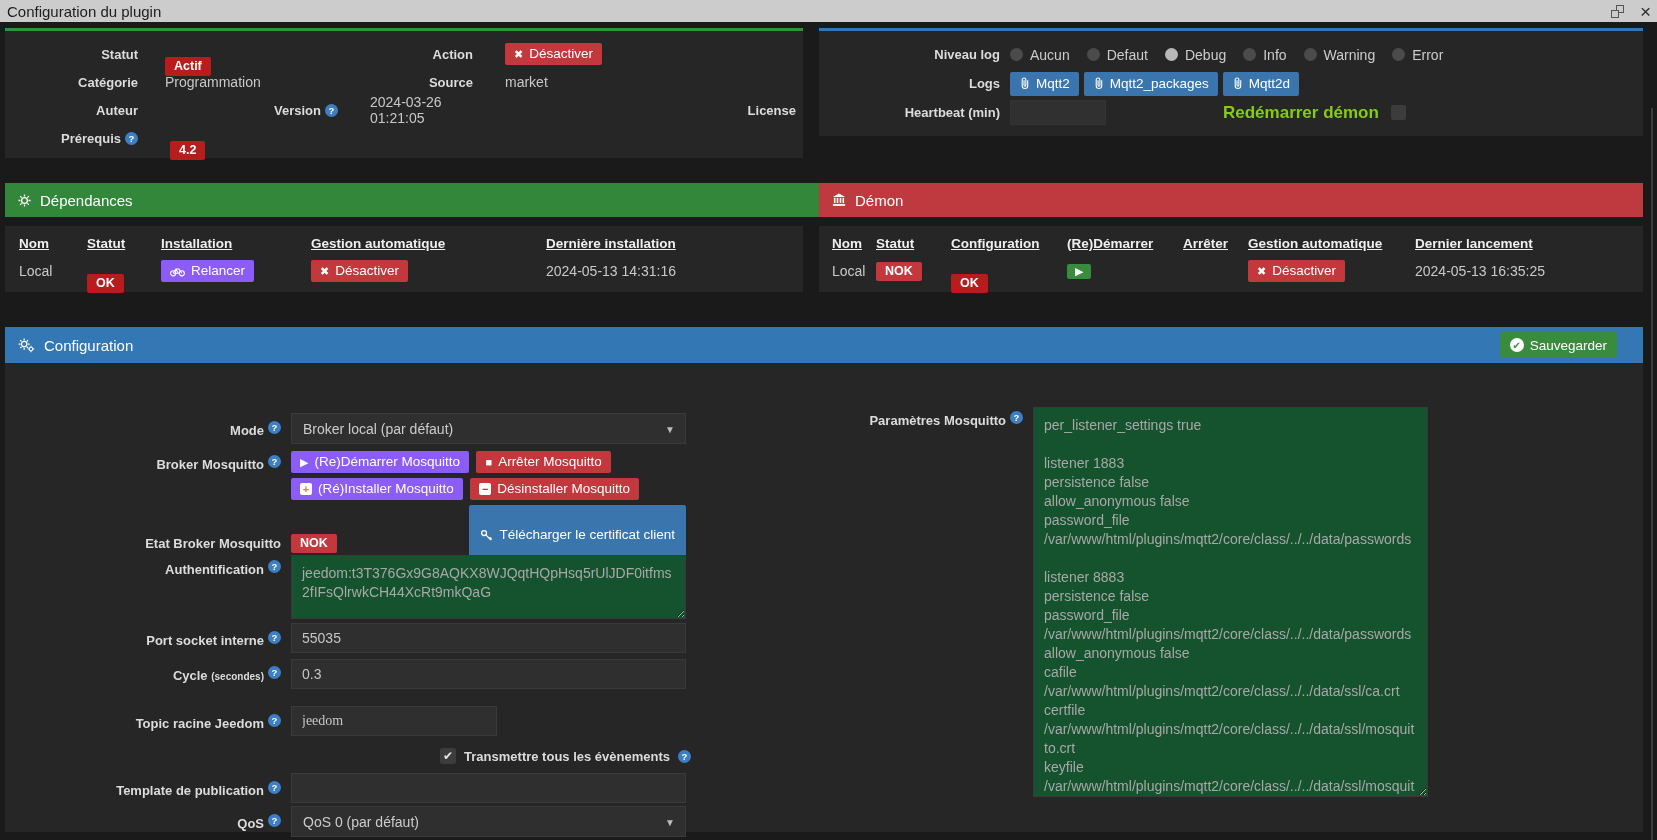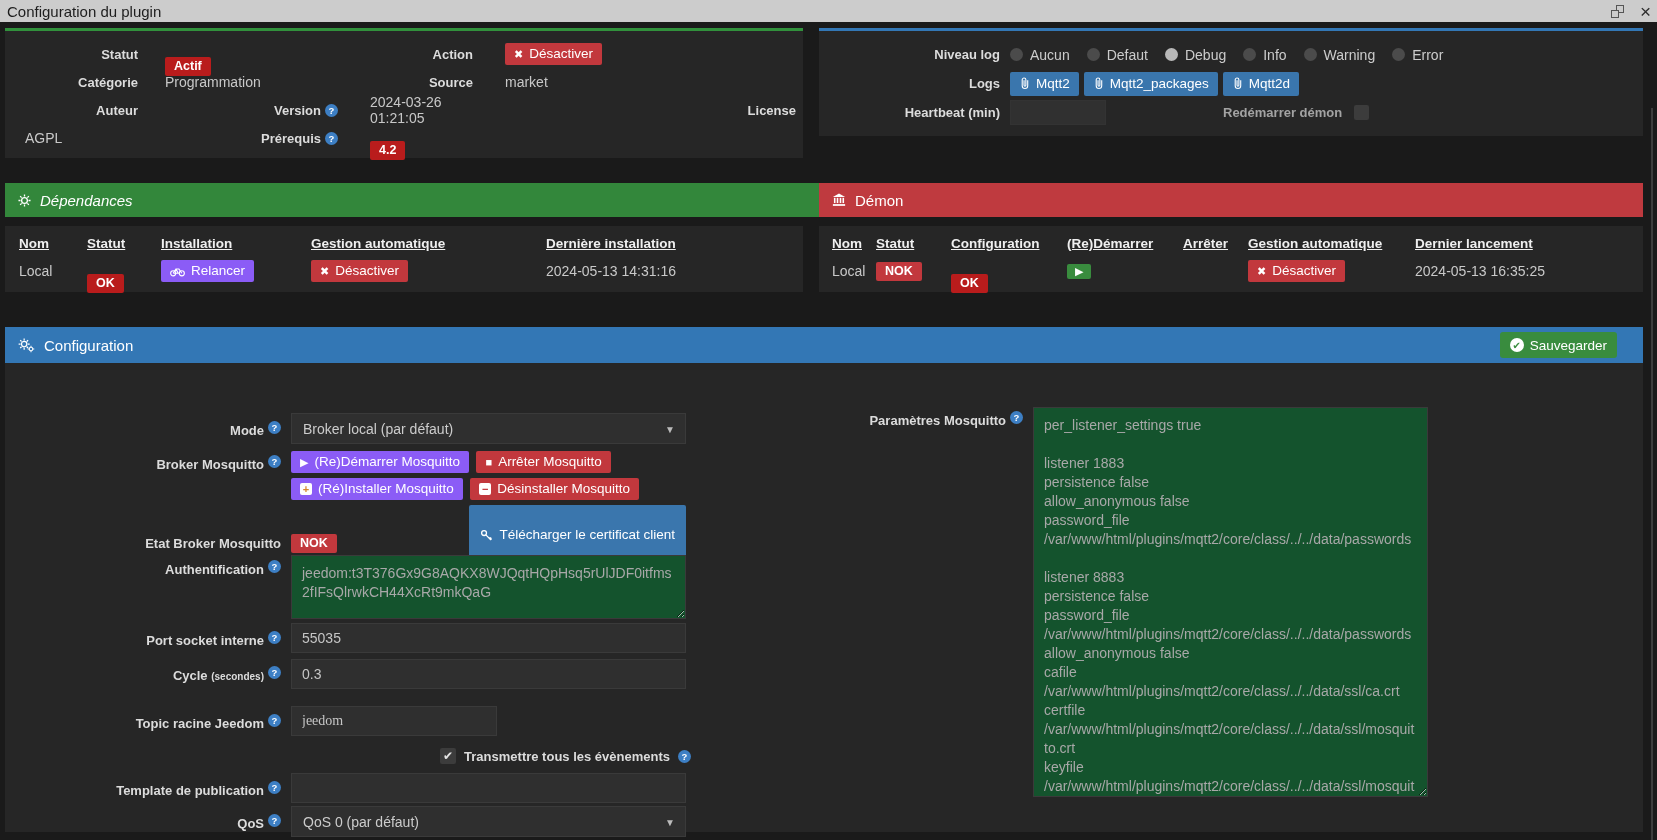--- a/index.html
+++ b/index.html
@@ -52,26 +52,26 @@
   #panel-log{left:819px;top:28px;width:824px;height:108px;border-top:3px solid #3377b5;}
   .log-grid{display:grid;grid-template-columns:181px 1fr;padding-top:9px;}
   .log-grid .lbl{display:flex;align-items:center;justify-content:flex-end;height:29px;
     font-weight:bold;font-size:13px;color:#dcdcdc;text-align:left;}
   .log-grid .ctl{display:flex;align-items:center;height:29px;padding-left:10px;font-size:14px;}
   .radio-opt{display:inline-flex;align-items:center;margin-right:17px;cursor:pointer;color:#cccccc;}
   .radio{width:13px;height:13px;border-radius:50%;background:#4b4b4b;display:inline-block;margin-right:7px;}
   .radio.sel{background:#b8b8b8;}
   .log-btn{margin-right:5px;padding:4px 9px;}
   .hb-input{width:96px;height:25px;background:#303030;border:1px solid #333;color:#ccc;font-size:14px;padding:0 8px;font-family:inherit;}
-  .hb-label{margin-left:117px;font-weight:bold;font-size:13px;color:#a3a3a3;}
+  .hb-label{margin-left:117px;font-weight:bold;font-size:17px;color:#84cc16;}
   .cb{display:inline-flex;width:16px;height:16px;background:#3c3c3c;border-radius:2px;align-items:center;
     justify-content:center;color:#e6e6e6;font-size:12px;font-weight:bold;cursor:pointer;}
   .cb.empty{margin-left:12px;width:15px;height:15px;}
   
-  #dep-head{left:5px;top:183px;width:954px;height:34px;font-style:italic;}
+  #dep-head{left:5px;top:183px;width:954px;height:34px;}
   #dep-body{left:5px;top:226px;width:798px;height:66px;}
   #demon-head{left:819px;top:183px;width:824px;height:34px;}
   #demon-body{left:819px;top:226px;width:824px;height:66px;}
   .dep-grid{display:grid;grid-template-columns:68px 74px 150px 235px 1fr;padding:5px 14px 0;}
   .demon-grid{display:grid;grid-template-columns:44px 75px 116px 116px 65px 167px 1fr;padding:5px 13px 0;}
   .thead{font-weight:bold;font-size:13.5px;color:#efefef;height:25px;display:flex;align-items:center;text-decoration:underline;}
   .tcell{height:30px;display:flex;align-items:center;font-size:14px;color:#c9c9c9;}
   .play-btn{padding:2px 8px;}
   
   #panel-config{left:5px;top:327px;width:1638px;height:505px;}
@@ -132,21 +132,20 @@
     <div class="val v2">market</div>
 
     <div class="lbl">Auteur</div>
     <div class="lbl">
       <span>Version</span>
         <span class="help">?</span>
     </div>
     <div class="val v2">2024-03-26 01:21:05</div>
 
     <div class="lbl">License</div>
-    <div class="val">AGPL</div>
     <div class="lbl">
       <span>Prérequis</span>
         <span class="help">?</span>
     </div>
     <div class="val v2">
         <span class="badge badge-green">4.2</span>
       </div>
   </div>
 </div>
 

